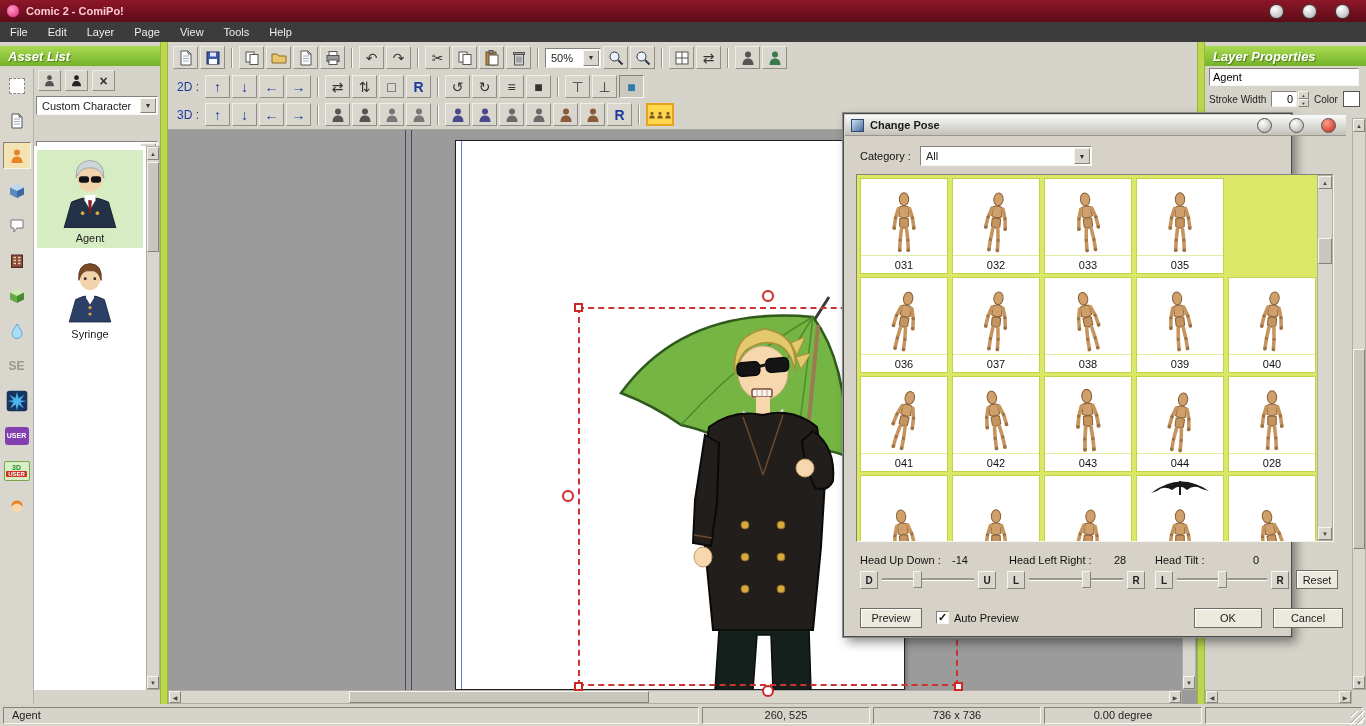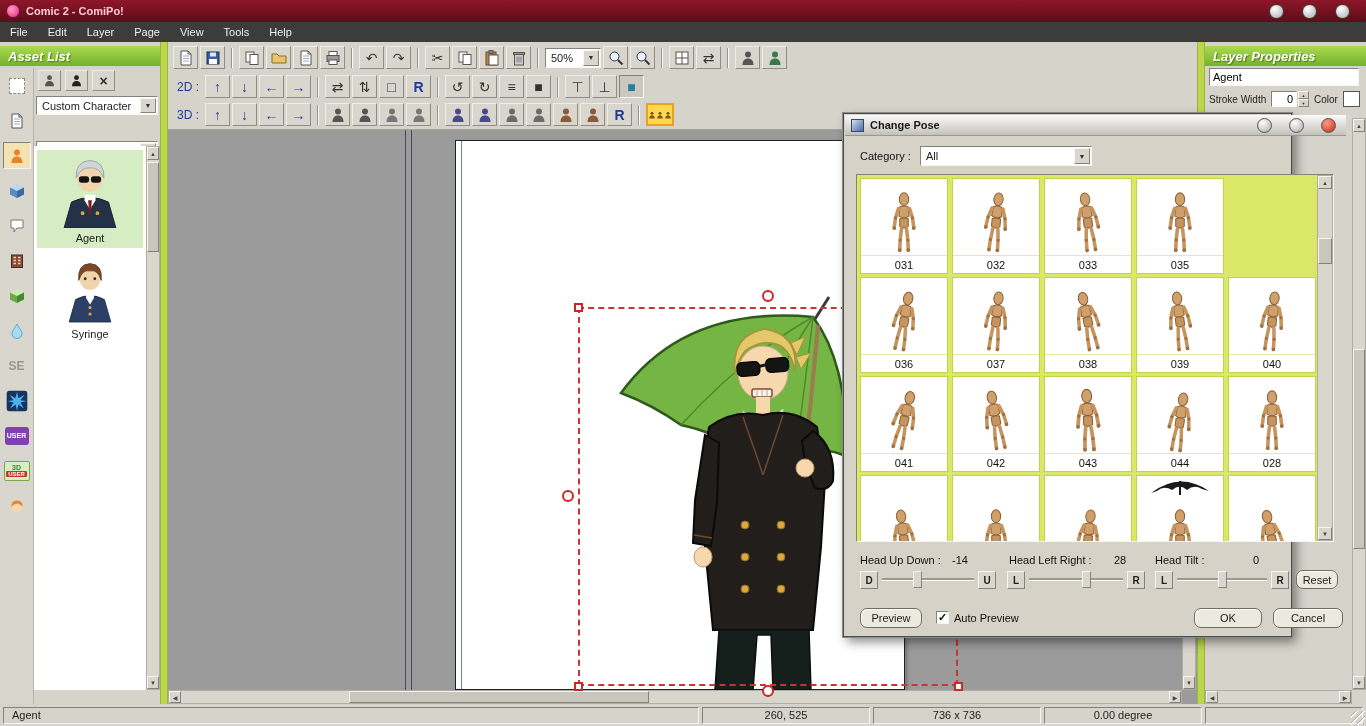--- a/index.html
+++ b/index.html
@@ -75,21 +75,21 @@
   .plabel{height:19px;text-align:center;font-size:11px;color:#111;border-top:1px solid #e4ec9d;line-height:19px}
   .mann{width:34px;height:64px}
   .v2{transform:rotate(6deg)}.v3{transform:rotate(-7deg)}.v4{transform:scaleX(-1) rotate(4deg)}
   .v5{transform:scaleX(-1)}.v6{transform:rotate(10deg)}.v7{transform:rotate(-12deg)}
   .v8{transform:scaleX(-1) rotate(-6deg)}.v9{transform:rotate(14deg)}.v10{transform:scaleX(-1) rotate(10deg)}
   .v11{transform:rotate(-3deg) scale(1.05)}.v12{transform:rotate(8deg) translateY(2px)}
   .sl-label{position:absolute;font-size:11px;color:#111}
   .sl-btn{position:absolute;width:18px;height:18px;background:#d9d6cd;border:1px solid;border-color:#f7f5f0 #85827a #85827a #f7f5f0;font-size:10px;display:flex;align-items:center;justify-content:center;font-weight:bold}
   .sl-track{position:absolute;height:3px;background:#9a978e;border-bottom:1px solid #fff;top:464px}
   .sl-thumb{position:absolute;width:9px;height:17px;top:457px;background:#d9d6cd;border:1px solid;border-color:#f7f5f0 #85827a #85827a #f7f5f0}
-  .dlg-btn{position:absolute;height:20px;background:#ece9df;border:1px solid #6f6c64;border-radius:7px;box-shadow:inset 1px 1px 0 #fff;display:flex;align-items:center;justify-content:center;font-size:11px}
+  .dlg-btn{position:absolute;height:20px;background:#ece9df;border:1px solid #6f6c64;border-radius:0;box-shadow:inset 1px 1px 0 #fff;display:flex;align-items:center;justify-content:center;font-size:11px}
   .cb{position:absolute;width:13px;height:13px;background:#fff;border:1px solid;border-color:#85827a #f7f5f0 #f7f5f0 #85827a;display:flex;align-items:center;justify-content:center;font-size:11px;font-weight:bold;color:#111}
   .grip{position:absolute;right:1px;bottom:1px;width:14px;height:14px;background:repeating-linear-gradient(135deg,transparent 0 3px,#aaa 3px 4px,#fff 4px 5px)}
 </style>
 </head>
 <body>
 
 <svg width="0" height="0" style="position:absolute" aria-hidden="true">
 <defs>
 <symbol id="sym-mann" viewBox="0 0 40 72">
   <ellipse cx="20" cy="8" rx="5.5" ry="7.5" fill="#cfa06b" stroke="#8a5f33" stroke-width="1.2"></ellipse>

